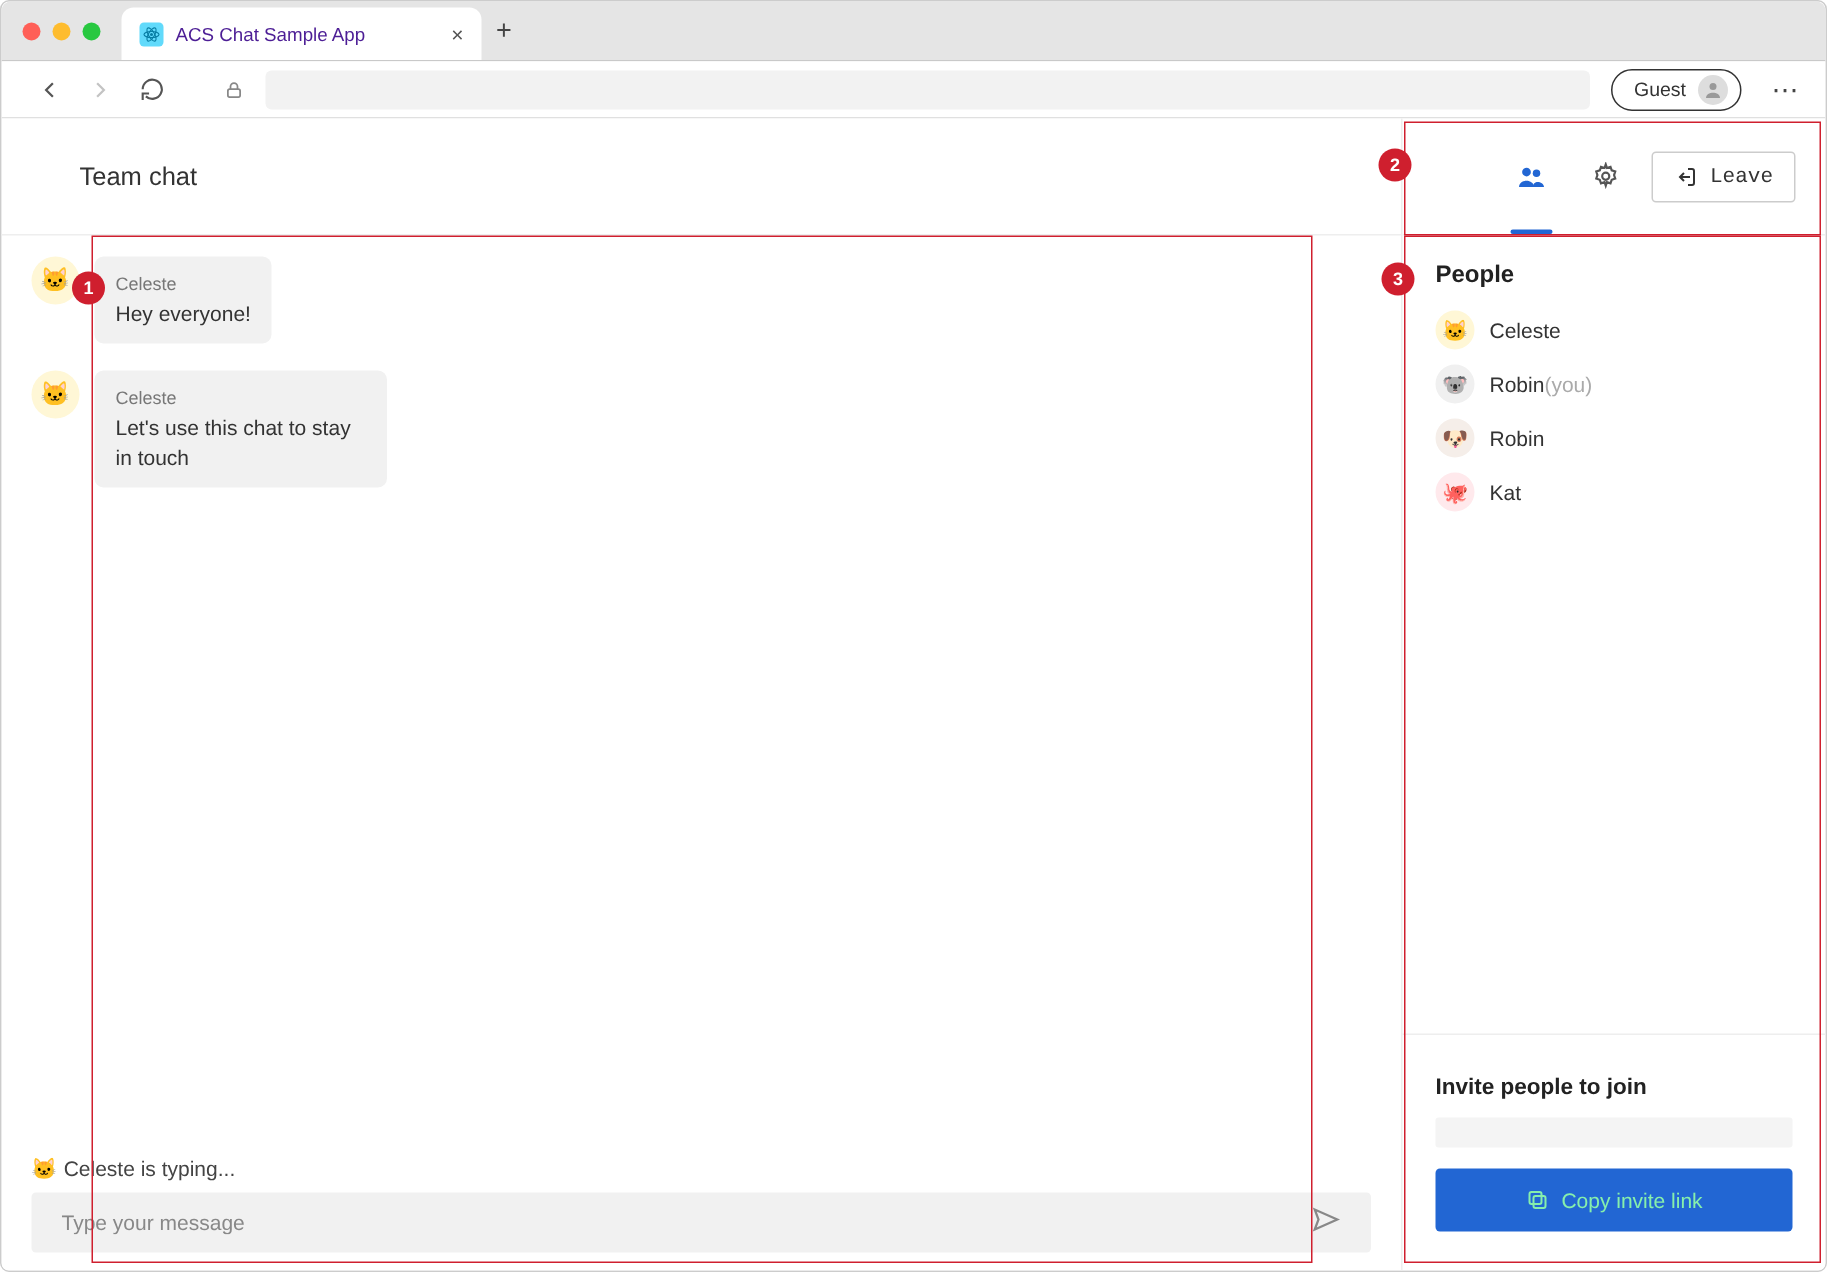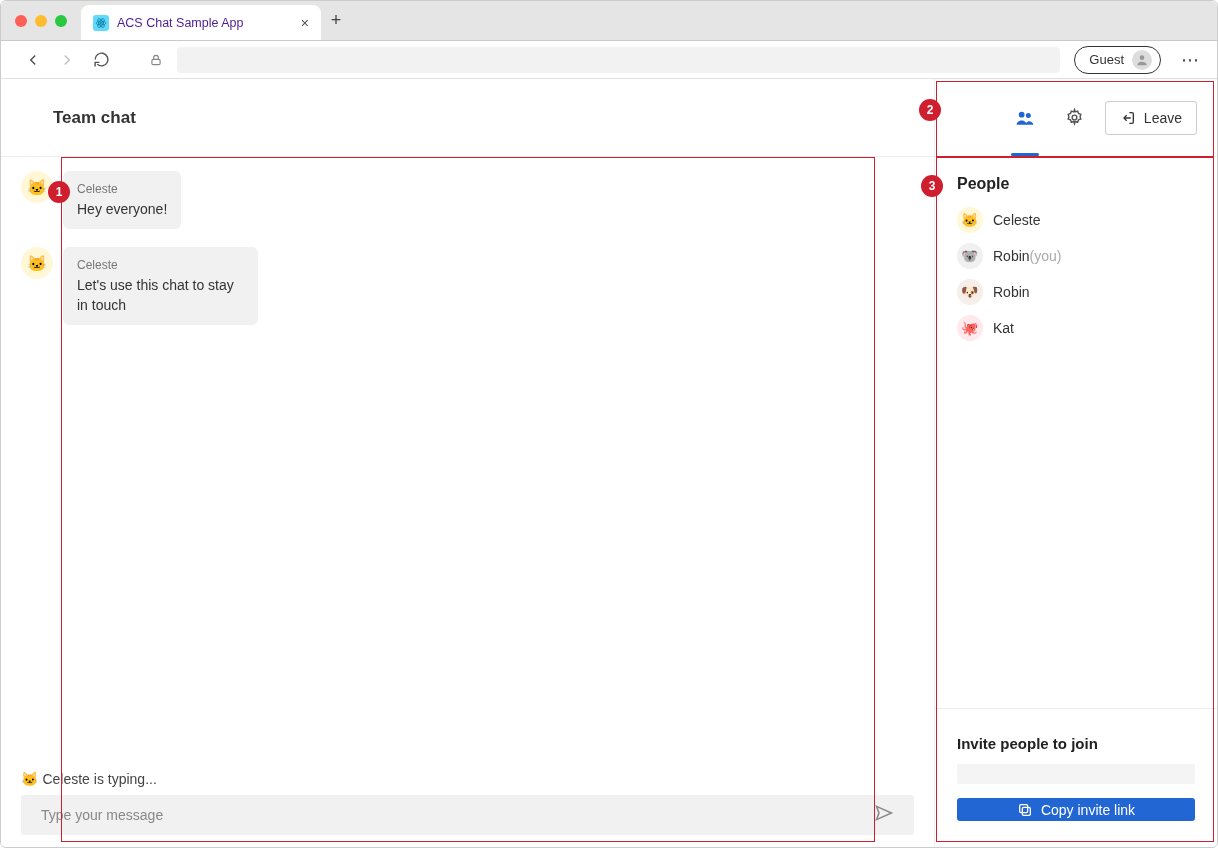--- a/index.html
+++ b/index.html
@@ -21,21 +21,21 @@
   .nav-icon.dim{opacity:.35;}
   .url-box { flex:1; height:26px; background:#f2f2f2; border-radius:4px; display:flex; align-items:center; gap:8px; padding:0 10px;}
   .lock { width:14px; height:14px; color:#666;}
   .guest-pill { display:flex; align-items:center; gap:8px; border:1.5px solid #333; border-radius:18px; padding:3px 8px 3px 14px; font-size:13px; color:#333;}
   .guest-pill .pavatar { width:20px; height:20px; border-radius:50%; background:#ddd; display:flex; align-items:center; justify-content:center;}
   .more-dots { font-size:18px; color:#444; padding:0 6px; letter-spacing:2px;}
 
   
   .app { flex:1; display:flex; position:relative; background:#fff;}
   .chat-col { flex:1; display:flex; flex-direction:column; border-right:1px solid #eee;}
-  .chat-header { height:78px; display:flex; align-items:center; padding:0 52px; border-bottom:1px solid #eee; font-size:17px; font-weight:700; color:#333;}
+  .chat-header { height:78px; display:flex; align-items:center; padding:0 52px; border-bottom:1px solid #eee; font-size:17px; font-weight:400; color:#333;}
   .messages { flex:1; padding:14px 20px 0 20px; position:relative; overflow:hidden;}
   .msg-row { display:flex; gap:10px; margin-bottom:18px; align-items:flex-start;}
   .msg-row.mine { justify-content:flex-end; }
   .avatar { width:32px; height:32px; border-radius:50%; background:#fff7d6; display:flex; align-items:center; justify-content:center; font-size:16px; flex-shrink:0;}
   .bubble { background:#f1f1f1; border-radius:6px; padding:10px 14px; max-width:180px; font-size:14px; color:#333; line-height:1.4;}
   .bubble .sender { font-size:12px; color:#777; margin-bottom:2px;}
   .bubble.wide { max-width:190px;}
   .bubble.wider { max-width:195px;}
   .bubble.mine { background:#cfe4fa; color:#222;}
   .mine-wrap { display:flex; align-items:center; gap:10px; }
@@ -47,32 +47,32 @@
   .compose input { flex:1; border:none; background:transparent; font-size:14px; color:#333; outline:none;}
   .compose input::placeholder{color:#888;}
   .compose .send { color:#888;}
 
   
   .side-col { width:282px; display:flex; flex-direction:column; position:relative;}
   .side-header { height:78px; display:flex; align-items:center; justify-content:flex-end; gap:10px; padding:0 20px; border-bottom:1px solid #eee;}
   .icon-btn { width:40px; height:40px; display:flex; align-items:center; justify-content:center; color:#555; cursor:pointer; position:relative;}
   .icon-btn.active { color:#2266d3;}
   .icon-btn.active::after { content:""; position:absolute; bottom:-18px; left:6px; right:6px; height:3px; background:#2266d3; border-radius:2px;}
-  .leave-btn { display:flex; align-items:center; gap:8px; border:1px solid #ccc; border-radius:3px; padding:8px 14px; font-size:14px; color:#333; cursor:pointer; background:#fff;}
+  .leave-btn { display:flex; align-items:center; gap:8px; border:1px solid #ccc; border-radius:3px; padding:8px 14px; font-size:14px; color:#333; cursor:pointer; background:#fff;font-family:Liberation Mono, monospace;}
   .side-body { flex:1; padding:18px 22px; overflow:auto;}
   .side-body h3{ font-size:16px; font-weight:700; margin-bottom:14px; color:#222;}
   .plist { display:flex; flex-direction:column; gap:10px;}
   .person { display:flex; align-items:center; gap:10px; font-size:14px; color:#333;}
   .person .pav { width:26px; height:26px; border-radius:50%; display:flex; align-items:center; justify-content:center; font-size:14px;}
   .pav.c1{background:#fff7d6;} .pav.c2{background:#f0f0f0;} .pav.c3{background:#f5eee9;} .pav.c4{background:#ffe9ec;}
   .you-tag{ color:#aaa;}
   .invite { border-top:1px solid #eee; padding:26px 22px;}
   .invite h4{ font-size:15px; font-weight:700; margin-bottom:12px; color:#222;}
   .invite .link-box{ height:20px; background:#f4f4f4; border-radius:2px; margin-bottom:14px;}
-  .invite .copy-btn{ width:100%; height:23px; background:#2266d3; color:#ffffff; border:none; border-radius:3px; font-size:14px; display:flex; align-items:center; justify-content:center; gap:8px; cursor:pointer;}
+  .invite .copy-btn{ width:100%; height:42px; background:#2266d3; color:#86efac; border:none; border-radius:3px; font-size:14px; display:flex; align-items:center; justify-content:center; gap:8px; cursor:pointer;}
 
   
   .ann-box { position:absolute; border:1px solid #cf1f2e; pointer-events:none;}
   .ann-num { position:absolute; width:22px; height:22px; border-radius:50%; background:#cf1f2e; color:#fff; font-size:12px; font-weight:600; display:flex; align-items:center; justify-content:center; pointer-events:none;}
 </style>
 </head>
 <body>
 
 <div class="browser-chrome">
   <div class="traffic-lights">

